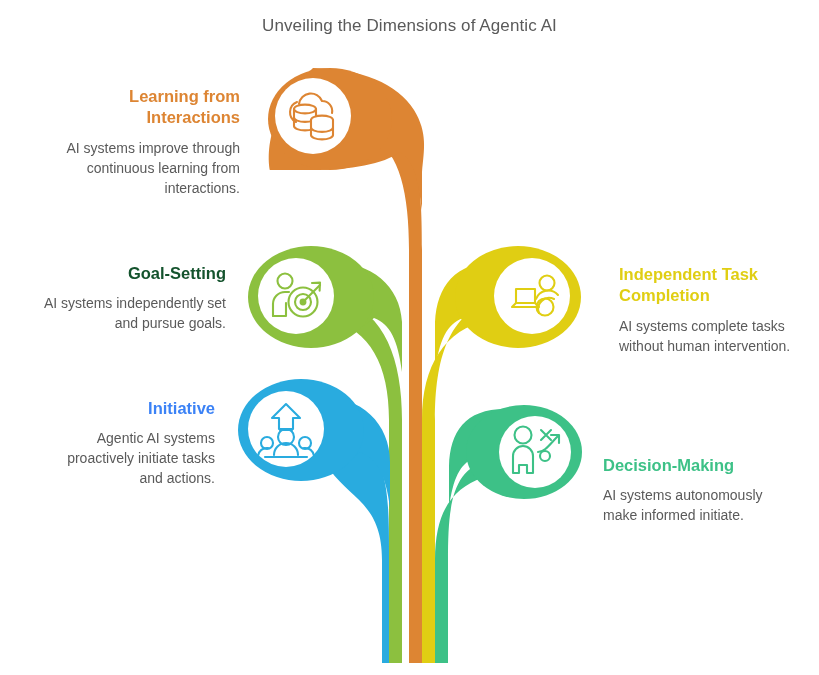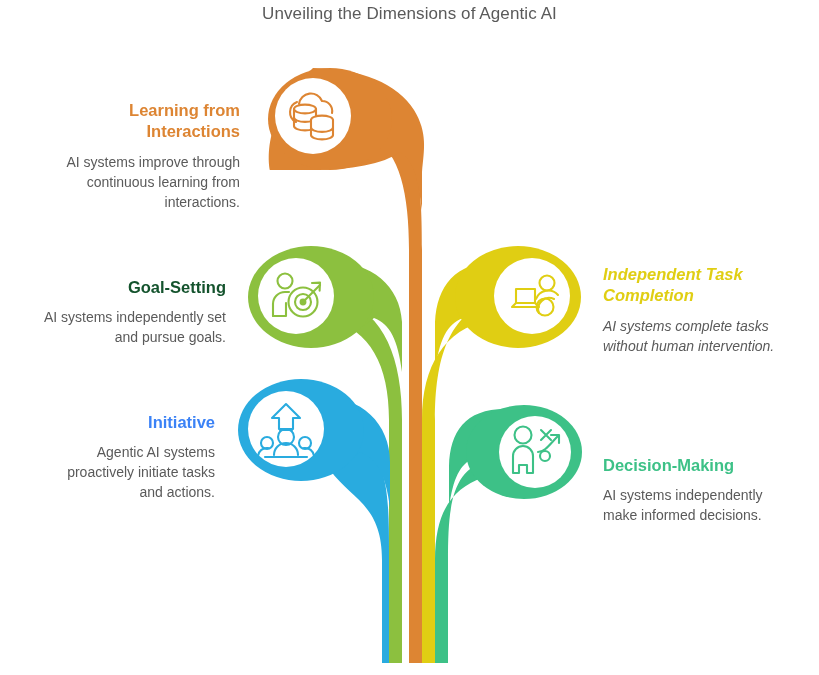--- a/index.html
+++ b/index.html
@@ -5,43 +5,43 @@
   html,body{margin:0;padding:0;}
   body{
     width:819px;height:675px;
     background:#ffffff;
     font-family:"Liberation Sans", sans-serif;
     position:relative;
     overflow:hidden;
     color:#595959;
   }
   #page-title{
-    position:absolute;left:0;top:0;width:819px;
+    position:absolute;left:0;top:12px;width:819px;
     text-align:center;
     font-size:17px;
     color:#5a5a5a;
     padding-top:4px;
     letter-spacing:.1px;
   }
   .tree-svg{position:absolute;left:0;top:0;width:819px;height:675px;}
   .block{position:absolute;}
   .block .heading{
     font-size:16.5px;font-weight:bold;line-height:1.3;margin:0 0 10px 0;
   }
   .block .desc{
     font-size:14px;line-height:1.42;color:#5a5a5a;margin:0;
   }
-  .right-align{text-align:right;margin-top:14px;}
+  .right-align{text-align:right;}
   .left-align{text-align:left;}
 
   
   #block-learning{left:40px;top:86px;width:200px;}
   #block-goal{left:40px;top:263px;width:186px;}
   #block-initiative{left:40px;top:398px;width:175px;}
-  #block-independent{left:603px;top:264px;width:195px;font-style:italic;}
+  #block-independent{left:619px;top:264px;width:195px;}
   #block-decision{left:603px;top:422px;width:192px;}
 
   #block-learning .heading{color:#DD8533;}
   #block-goal .heading{color:#14532d;}
   #block-initiative .heading{color:#3b82f6;}
   #block-independent .heading{color:#E0CE13;}
   #block-decision .heading{color:#3DC187;margin-top:33px;}
 </style>
 </head>
 <body>
@@ -205,14 +205,14 @@
   <p class="desc">Agentic AI systems proactively initiate tasks and actions.</p>
 </div>
 
 <div class="block left-align" id="block-independent">
   <p class="heading">Independent Task Completion</p>
   <p class="desc">AI systems complete tasks without human intervention.</p>
 </div>
 
 <div class="block left-align" id="block-decision">
   <p class="heading">Decision-Making</p>
-  <p class="desc">AI systems independently make informed decisions.</p>
+  <p class="desc">AI systems autonomously make informed initiate.</p>
 </div>
 
 </body></html>

